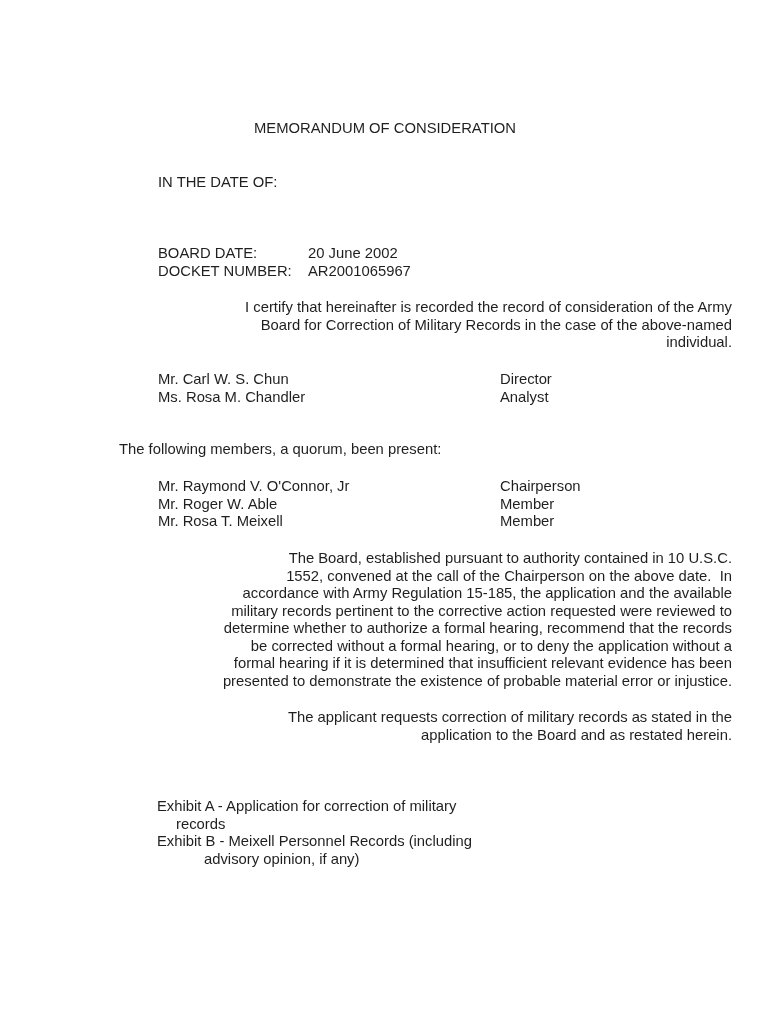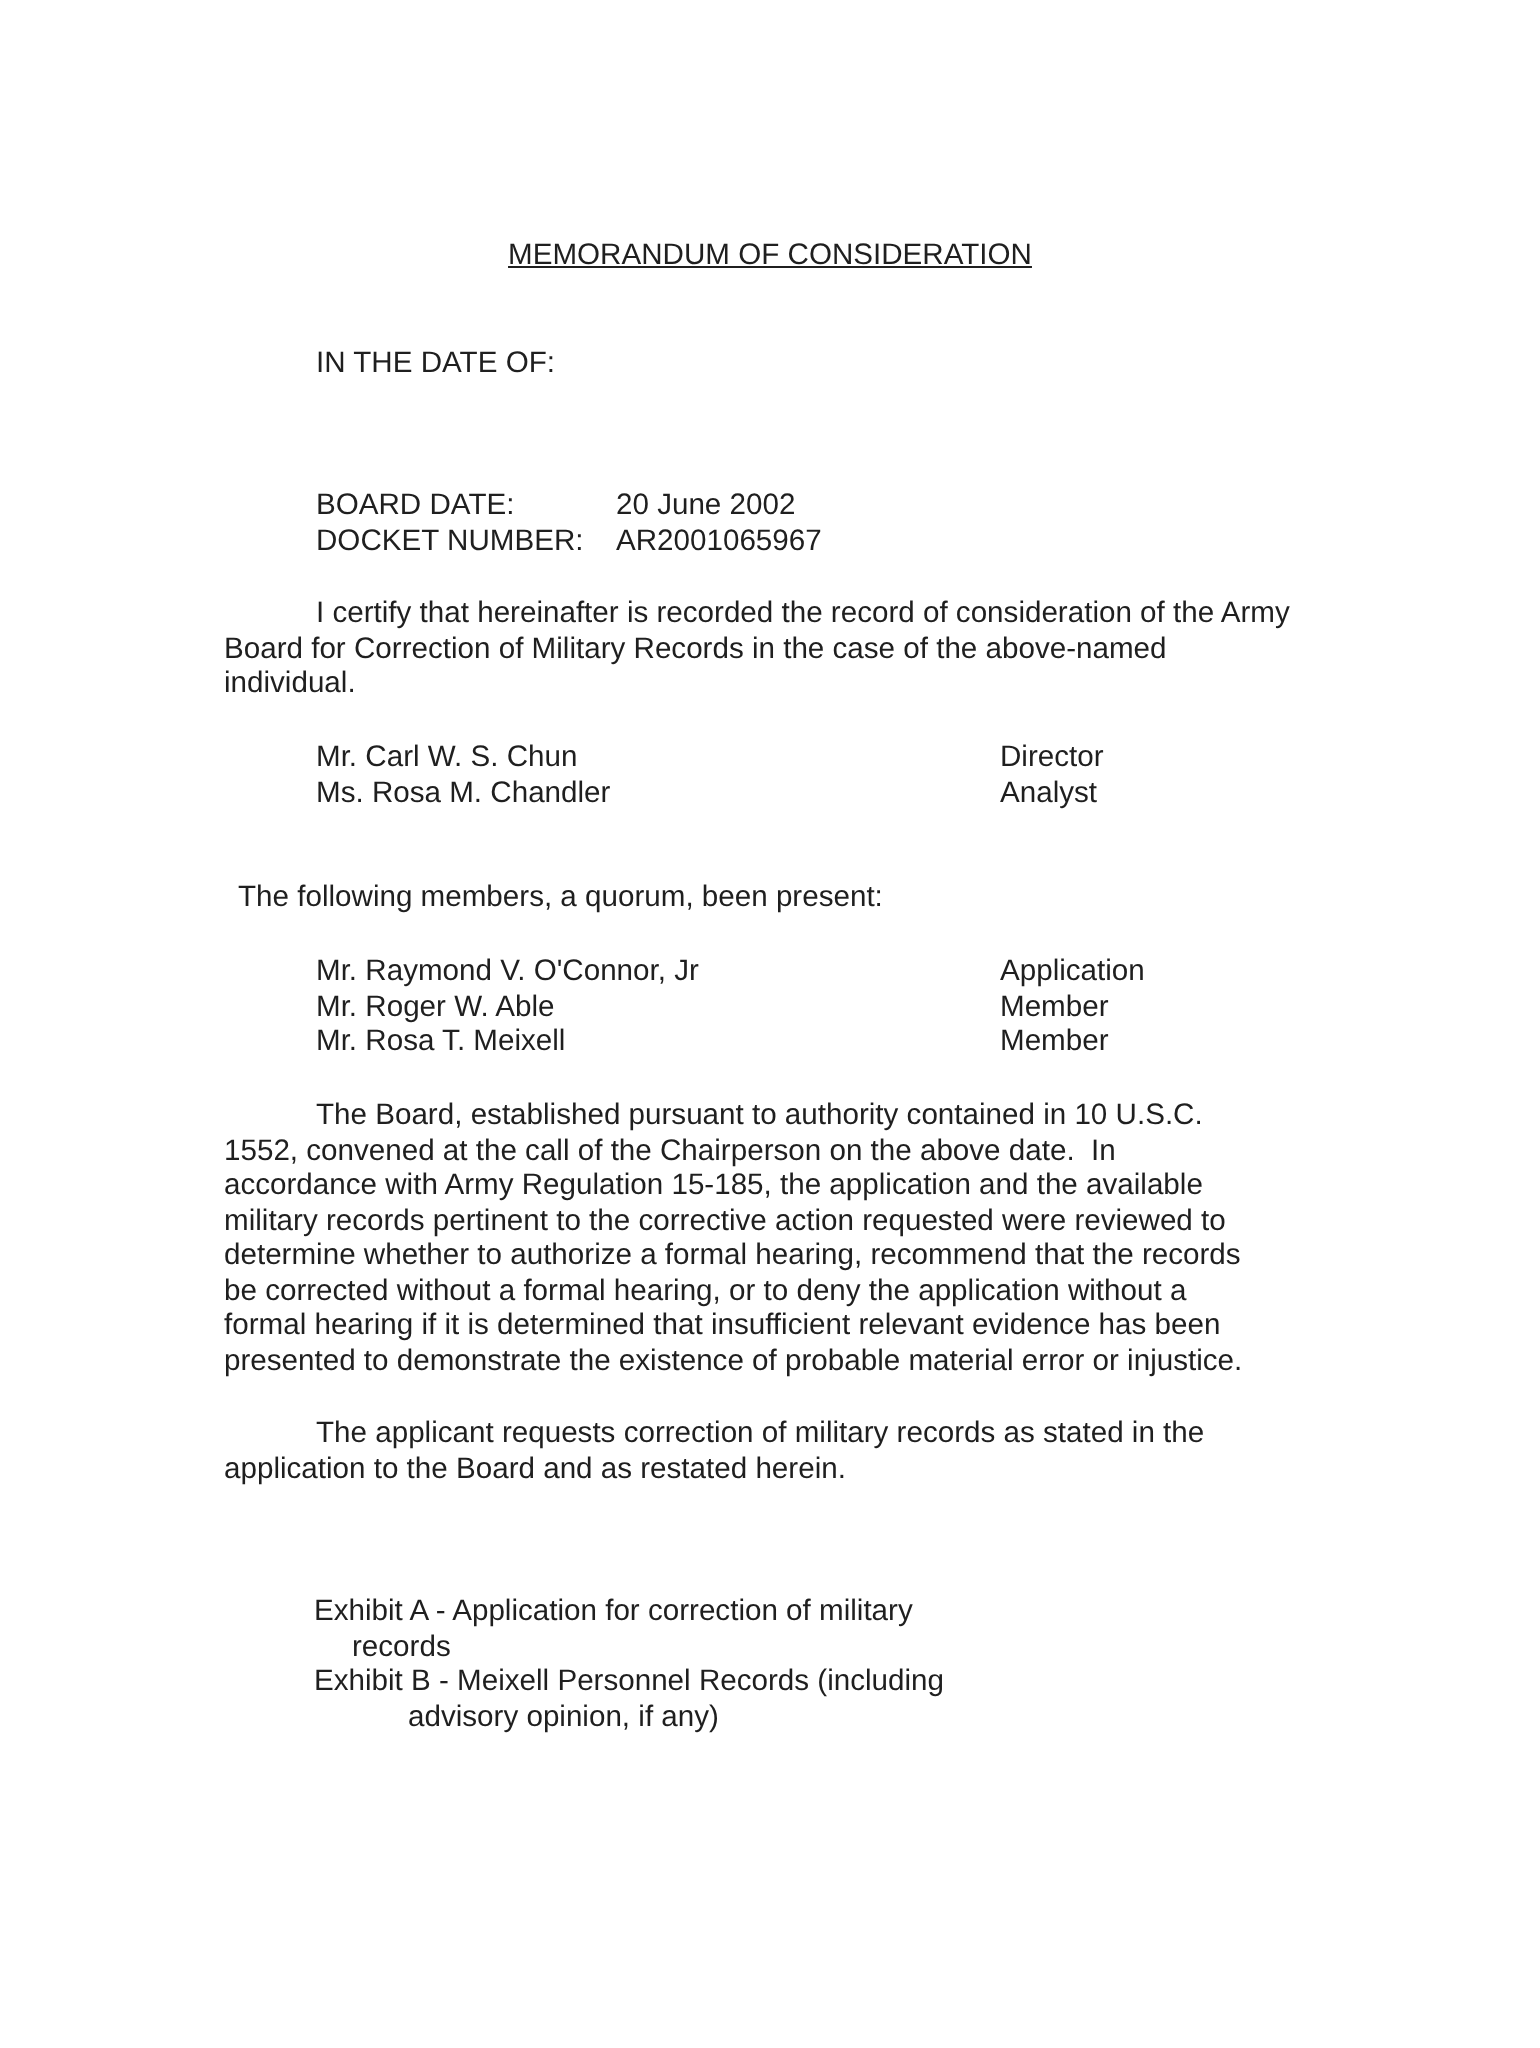--- a/index.html
+++ b/index.html
@@ -18,32 +18,31 @@
     line-height: 17.5px;
     color: #1f1f1f;
     overflow: hidden;
   }
   .abs { position: absolute; }
   .title {
     top: 120px;
     left: 0;
     width: 770px;
     text-align: center;
-    text-decoration: underline;
   }
   .case-label { top: 174px; left: 158px; }
   .board-info { top: 245px; left: 158px; }
   .info-row { display: flex; }
   .info-label { display: inline-block; width: 150px; }
   .para {
     left: 112px;
     width: 620px;
     white-space: pre-wrap;
   }
-  .para.indent { text-indent: 46px; }
+  .para.indent { text-indent: 46px; text-align: right; }
   .para-certify   { top: 299px; }
   .para-board     { top: 550px; }
   .para-applicant { top: 709px; }
   .evidence-line  { top: 762px; }
   .pairs { left: 158px; width: 560px; }
   .pairs-officials { top: 371px; }
   .pairs-members   { top: 478px; }
   .pair-row { display: flex; }
   .pair-name { display: inline-block; width: 342px; }
   .quorum-line { top: 441px; left: 119px; }
@@ -84,21 +83,21 @@
       <span class="pair-name">Ms. Rosa M. Chandler</span>
       <span class="pair-role">Analyst</span>
     </div>
   </div>
 
   <div class="abs quorum-line">The following members, a quorum, been present:</div>
 
   <div class="abs pairs pairs-members">
     <div class="pair-row">
       <span class="pair-name">Mr. Raymond V. O'Connor, Jr</span>
-      <span class="pair-role">Application</span>
+      <span class="pair-role">Chairperson</span>
     </div>
     <div class="pair-row">
       <span class="pair-name">Mr. Roger W. Able</span>
       <span class="pair-role">Member</span>
     </div>
     <div class="pair-row">
       <span class="pair-name">Mr. Rosa T. Meixell</span>
       <span class="pair-role">Member</span>
     </div>
   </div>

